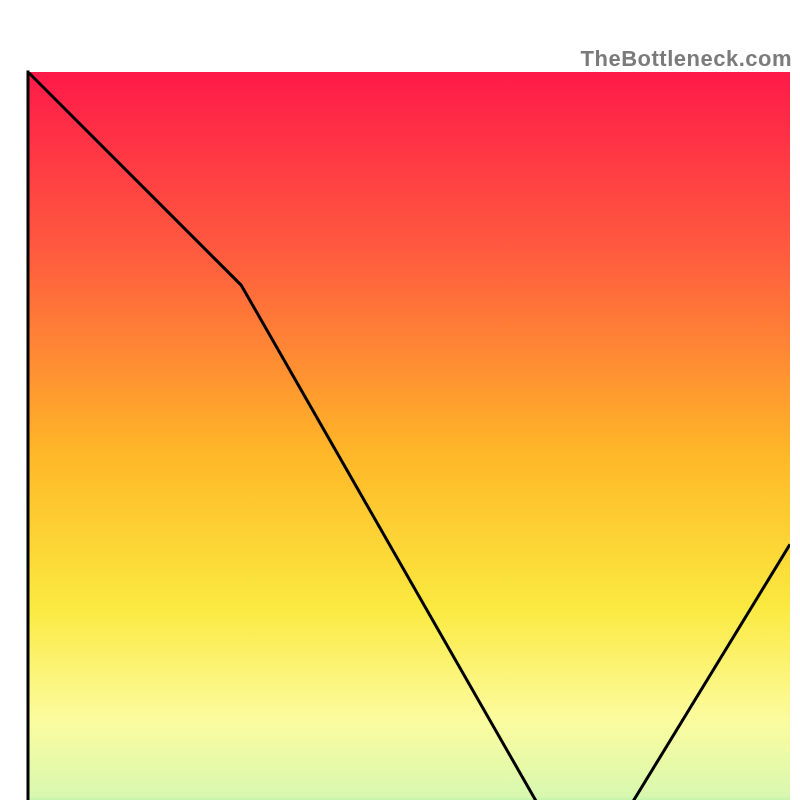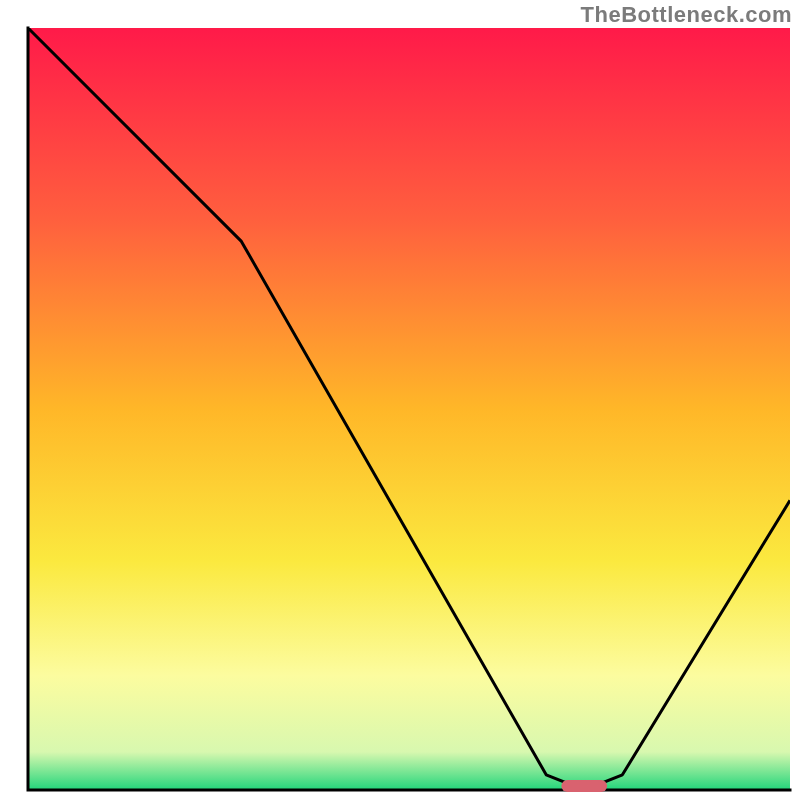--- a/index.html
+++ b/index.html
@@ -8,20 +8,21 @@
     width: 800px;
     height: 800px;
     overflow: hidden;
     background: #fff;
     font-family: Arial, Helvetica, sans-serif;
   }
   .container {
     position: relative;
     width: 800px;
     height: 741px;
+    margin-top: 44px;
   }
   .watermark {
     position: absolute;
     top: 2px;
     right: 8px;
     font-size: 22px;
     font-weight: 600;
     color: #7b7b7b;
     letter-spacing: 0.5px;
   }

